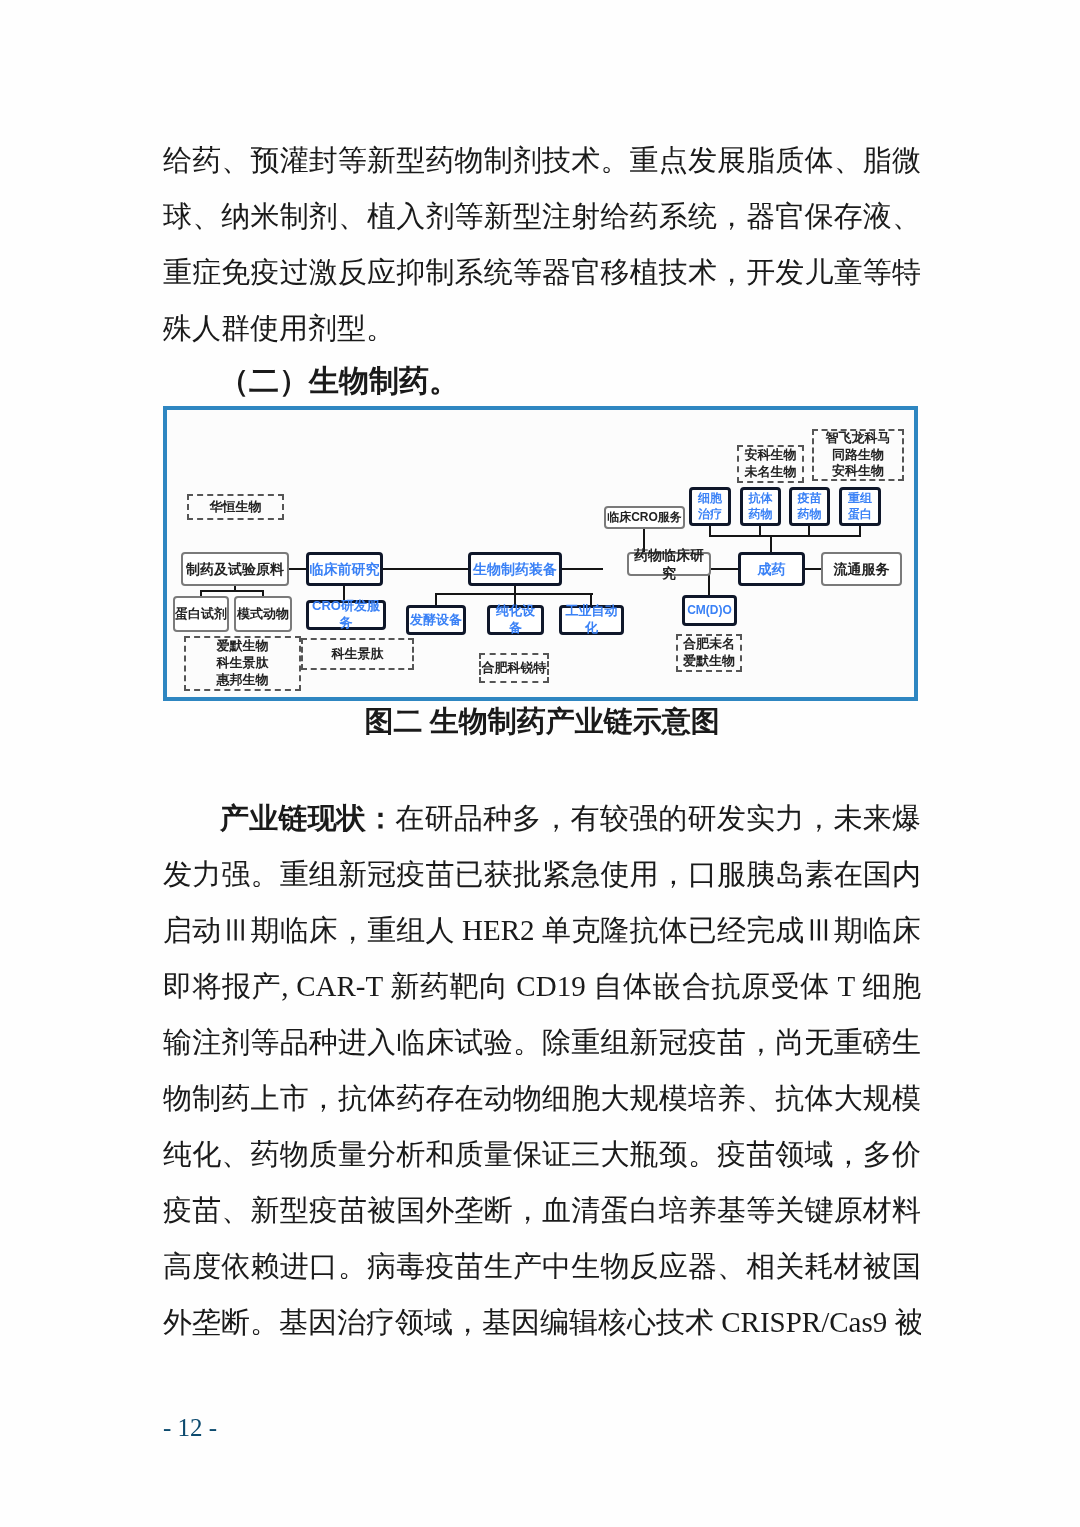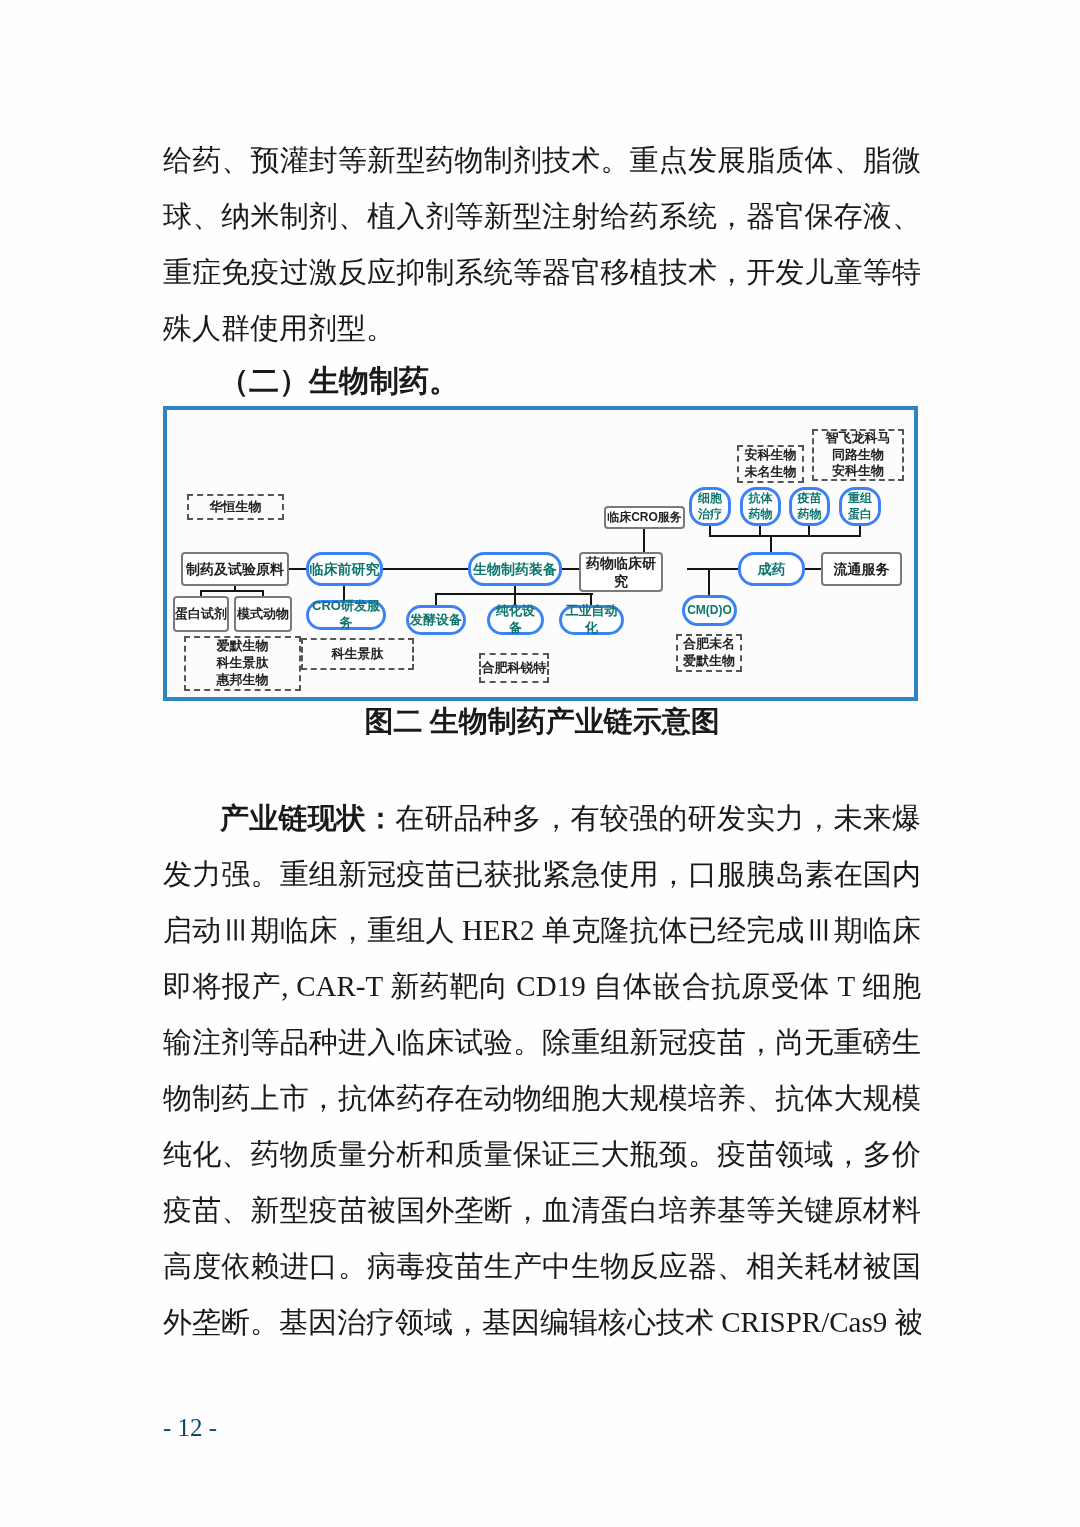--- a/index.html
+++ b/index.html
@@ -51,21 +51,21 @@
     text-align:center;
     white-space:pre-line;
     font-family:"Liberation Sans", sans-serif;
     font-weight:bold;
     font-size:13px;
     line-height:1.3;
     box-sizing:border-box;
     background:#fff;
   }
   .gbox{border:2px solid #7a7a7a;border-radius:4px;color:#222;}
-  .rbox{border:3px solid #3b82f6;border-radius:16px;color:#0f766e;}
+  .rbox{border:3px solid #0f172a;border-radius:4px;color:#3b82f6;}
   .dbox{border:2px dashed #555;background:transparent;color:#222;border-radius:0;}
   .lg{font-size:14px;}
   .sm{font-size:12px;}
   .cn{position:absolute;background:#151515;}
   
   .caption{
     font-size:29px;
     font-weight:bold;
     text-align:center;
     height:40px;line-height:40px;
@@ -133,21 +133,21 @@
 爱默生物</div>
     <div class="node dbox" style="left:570px;top:35px;width:67px;height:38px">安科生物
 未名生物</div>
     <div class="node dbox" style="left:645px;top:19px;width:92px;height:52px">智飞龙科马
 同路生物
 安科生物</div>
 
     <div class="node gbox lg" style="left:14px;top:142px;width:108px;height:34px">制药及试验原料</div>
     <div class="node rbox lg" style="left:139px;top:142px;width:77px;height:34px">临床前研究</div>
     <div class="node rbox lg" style="left:301px;top:142px;width:94px;height:34px">生物制药装备</div>
-    <div class="node gbox lg" style="left:412px;top:142px;width:84px;height:40px">药物临床研究</div>
+    <div class="node gbox lg" style="left:460px;top:142px;width:84px;height:24px">药物临床研究</div>
     <div class="node rbox lg" style="left:571px;top:142px;width:67px;height:34px">成药</div>
     <div class="node gbox lg" style="left:654px;top:142px;width:81px;height:34px">流通服务</div>
 
     <div class="node gbox" style="left:6px;top:186px;width:56px;height:36px">蛋白试剂</div>
     <div class="node gbox" style="left:67px;top:186px;width:58px;height:36px">模式动物</div>
 
     <div class="node rbox" style="left:139px;top:190px;width:80px;height:30px">CRO研发服务</div>
 
     <div class="node rbox" style="left:239px;top:195px;width:60px;height:30px">发酵设备</div>
     <div class="node rbox" style="left:320px;top:195px;width:57px;height:30px">纯化设备</div>

